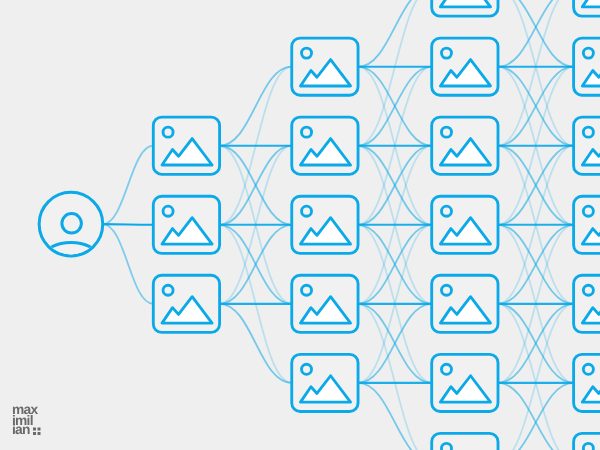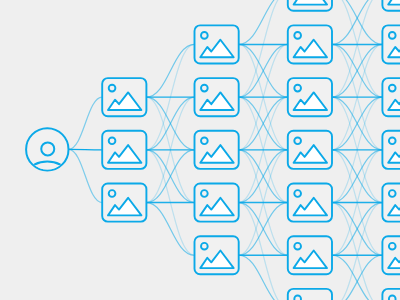--- a/index.html
+++ b/index.html
@@ -210,13 +210,24 @@
           <circle cx="392.25" cy="246.20000000000002" r="3.35" fill="none" stroke="#0ba9e8" stroke-width="1.9"></circle>
           <path d="M 388.20 268.10 L 395.20 257.80 L 399.20 262.30 L 408.30 250.50 L 421.60 268.10 Z" fill="#ffffff" stroke="#0ba9e8" stroke-width="1.9" stroke-linejoin="round"></path>
         </g>
         <g>
           <rect x="382.4" y="288.9" width="44.2" height="38.1" rx="5.6" fill="#f1f1f1" stroke="#0ba9e8" stroke-width="1.9"></rect>
           <circle cx="392.25" cy="298.9" r="3.35" fill="none" stroke="#0ba9e8" stroke-width="1.9"></circle>
           <path d="M 388.20 320.80 L 395.20 310.50 L 399.20 315.00 L 408.30 303.20 L 421.60 320.80 Z" fill="#ffffff" stroke="#0ba9e8" stroke-width="1.9" stroke-linejoin="round"></path>
         </g>
       </g>
     </svg>
+  <div class="wm">
+    <div>max</div>
+    <div>imil</div>
+    <div>ian</div>
+    <span class="dots">
+        <i></i>
+        <i></i>
+        <i></i>
+        <i></i>
+      </span>
+  </div>
 </div>
 
 </body></html>

